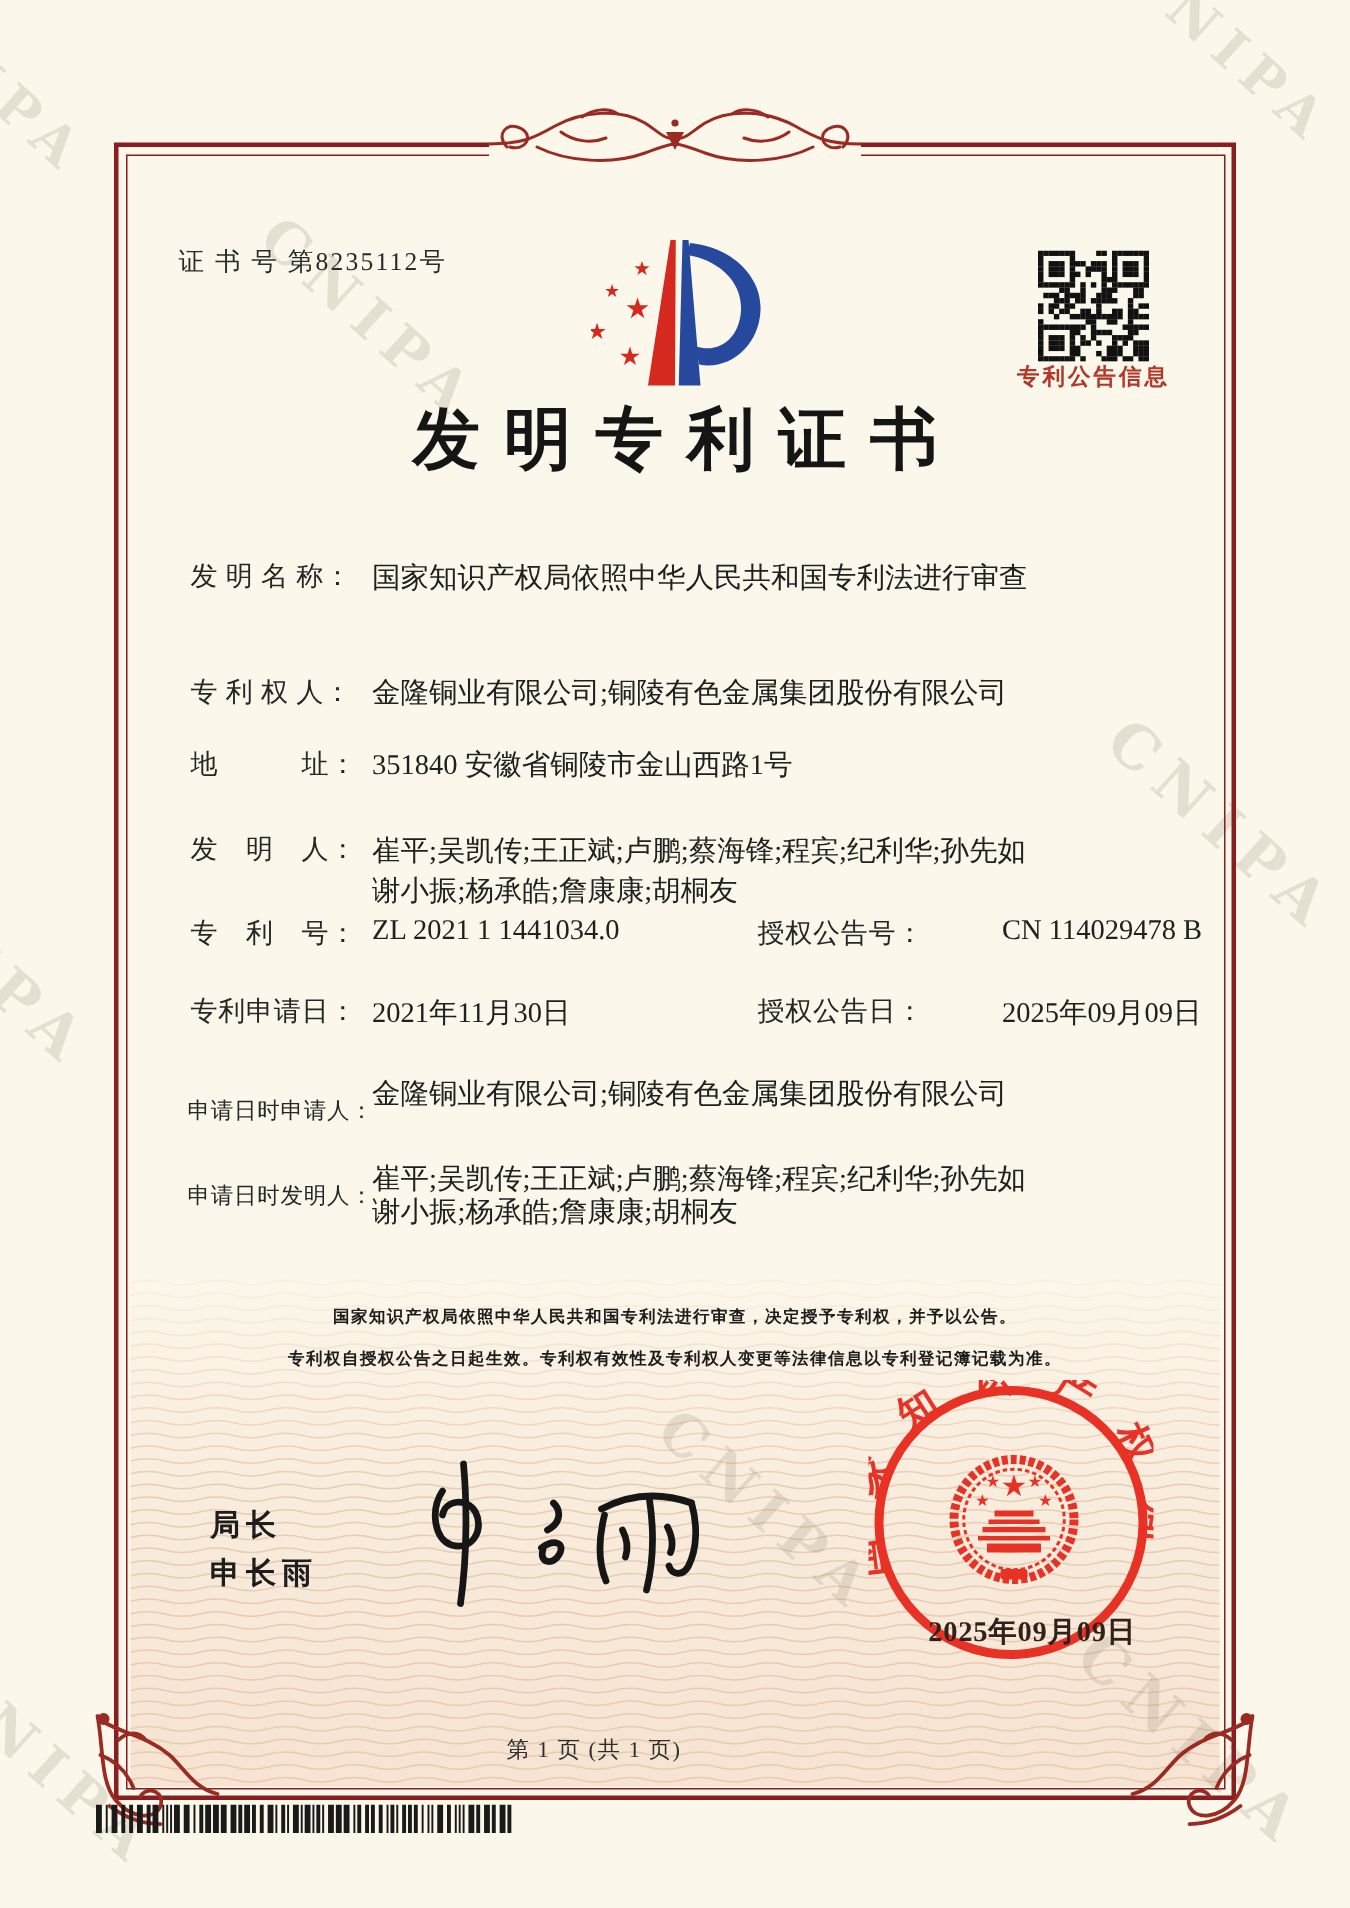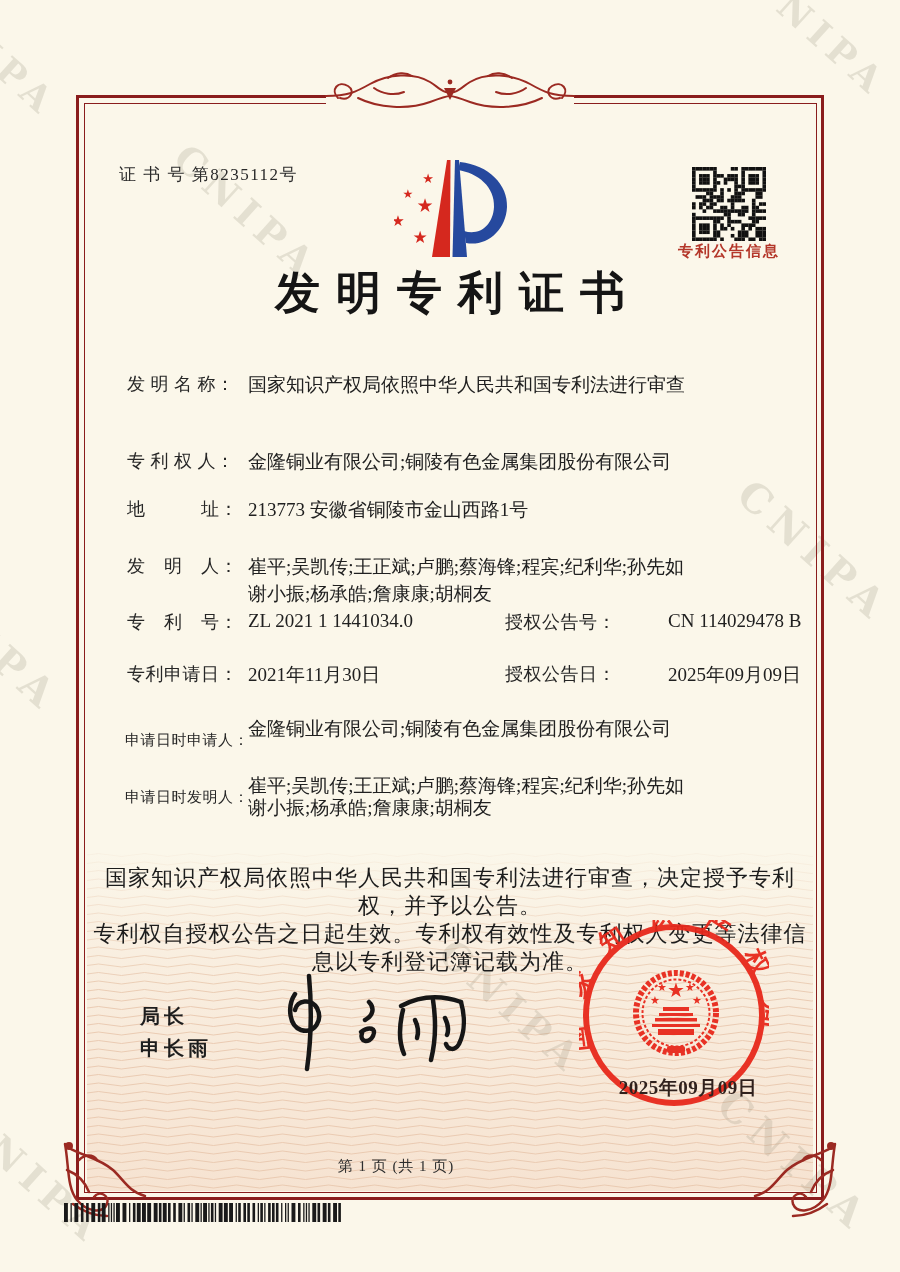--- a/index.html
+++ b/index.html
@@ -28,21 +28,21 @@
       font-weight:bold;letter-spacing:16px;text-indent:16px;color:#151515;}
   
   .row{position:absolute;left:0;width:100%;height:28px;}
   .lab{position:absolute;left:127px;font-size:18px;letter-spacing:0.5px;color:#262626;white-space:pre;}
   .lab.sm{left:125px;font-size:15px;top:3px;margin-top:12px;}
   .lab.rc{left:505px;}
   .val{position:absolute;left:248px;font-size:19px;color:#202020;white-space:pre;}
   .val.rc{left:632px;margin-left:36px;}
   
   .statement{position:absolute;left:86px;top:864px;width:728px;text-align:center;
-      font-size:22px;letter-spacing:1px;line-height:28px;color:#1c1c1c;font-weight:normal;}
+      font-size:11px;letter-spacing:1px;line-height:28px;color:#1c1c1c;font-weight:bold;}
   
   .signer{position:absolute;left:140px;font-family:"Liberation Sans","DejaVu Sans",sans-serif;
       font-weight:bold;font-size:20px;letter-spacing:4px;color:#1d1d1d;}
   .sig-svg{position:absolute;left:265px;top:972px;}
   .seal{position:absolute;left:579px;top:920px;opacity:0.94;}
   .footer{position:absolute;left:76px;top:1157px;width:640px;text-align:center;font-size:15px;
       letter-spacing:1px;color:#2e2e2e;}
   .barcode{position:absolute;left:64px;top:1203px;}
   .orn{position:absolute;}
 </style>
@@ -418,21 +418,21 @@
   <div class="row" style="top:372px">
     <span class="lab">发 明 名 称：</span>
     <span class="val">国家知识产权局依照中华人民共和国专利法进行审查</span>
   </div>
   <div class="row" style="top:449px">
     <span class="lab">专 利 权 人：</span>
     <span class="val">金隆铜业有限公司;铜陵有色金属集团股份有限公司</span>
   </div>
   <div class="row" style="top:497px">
     <span class="lab">地　　　址：</span>
-    <span class="val">213773 安徽省铜陵市金山西路1号</span>
+    <span class="val">351840 安徽省铜陵市金山西路1号</span>
   </div>
   <div class="row" style="top:554px">
     <span class="lab">发　明　人：</span>
     <span class="val">崔平;吴凯传;王正斌;卢鹏;蔡海锋;程宾;纪利华;孙先如</span>
   </div>
   <div class="row" style="top:581px">
     <span class="val">谢小振;杨承皓;詹康康;胡桐友</span>
   </div>
   <div class="row" style="top:610px">
     <span class="lab">专　利　号：</span>

